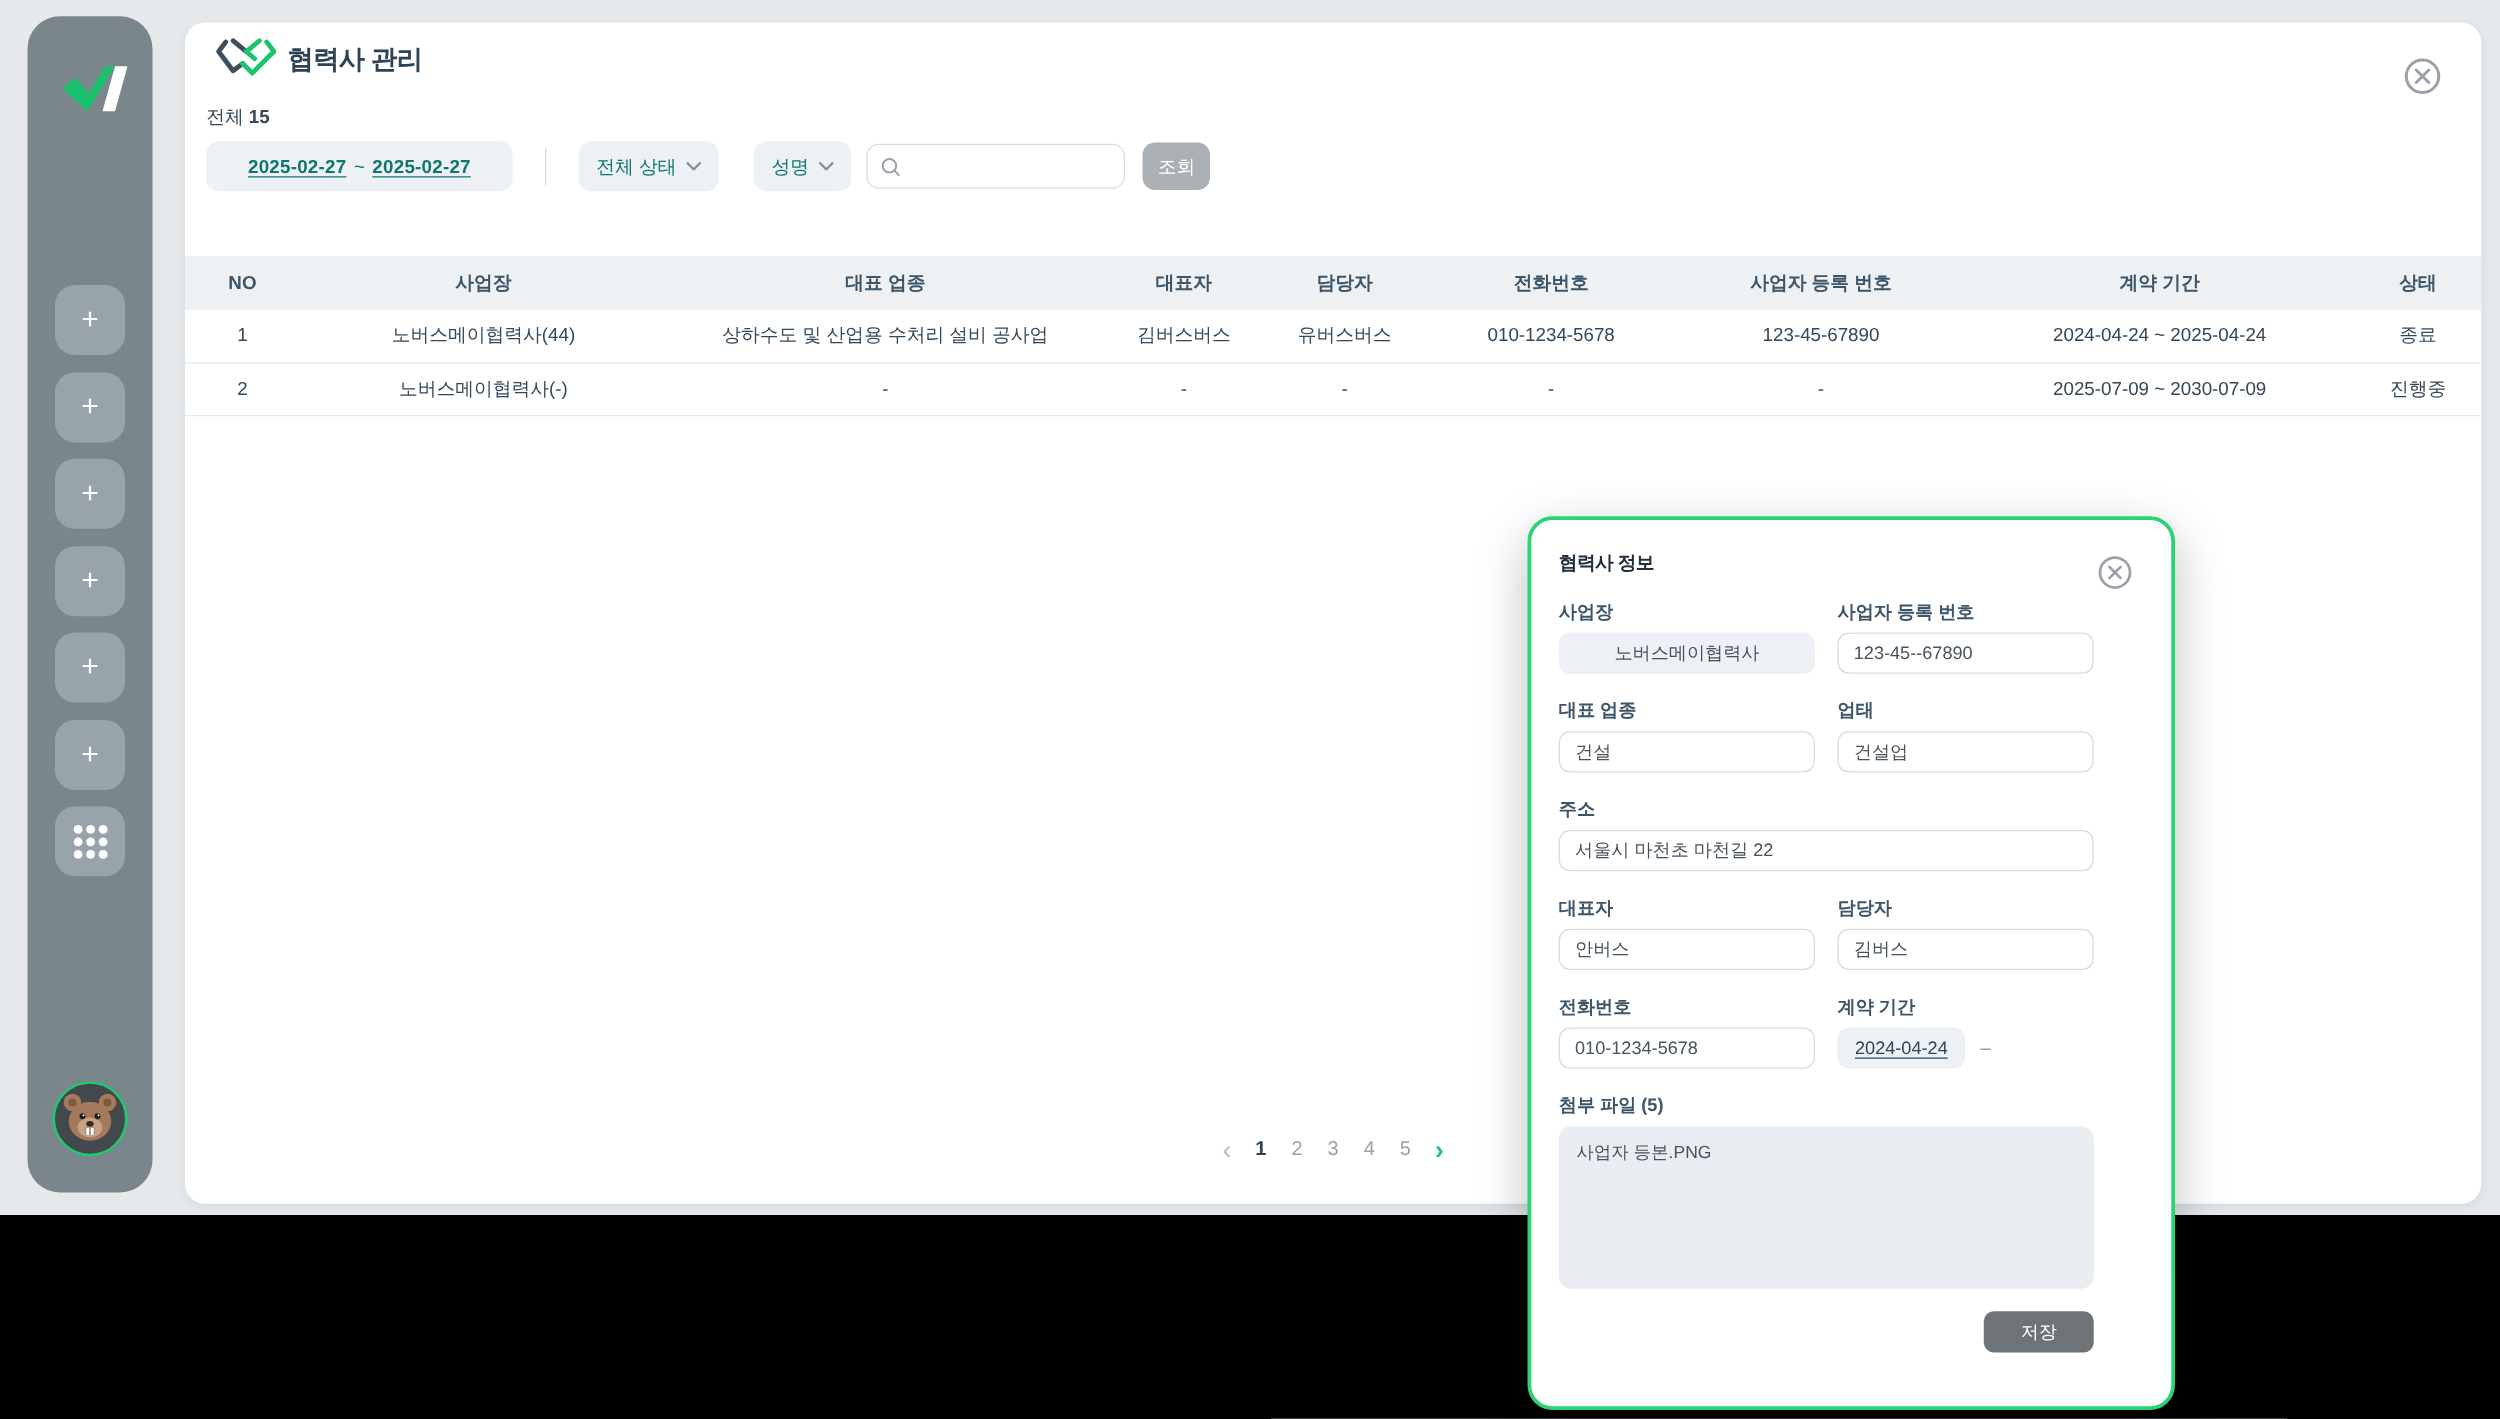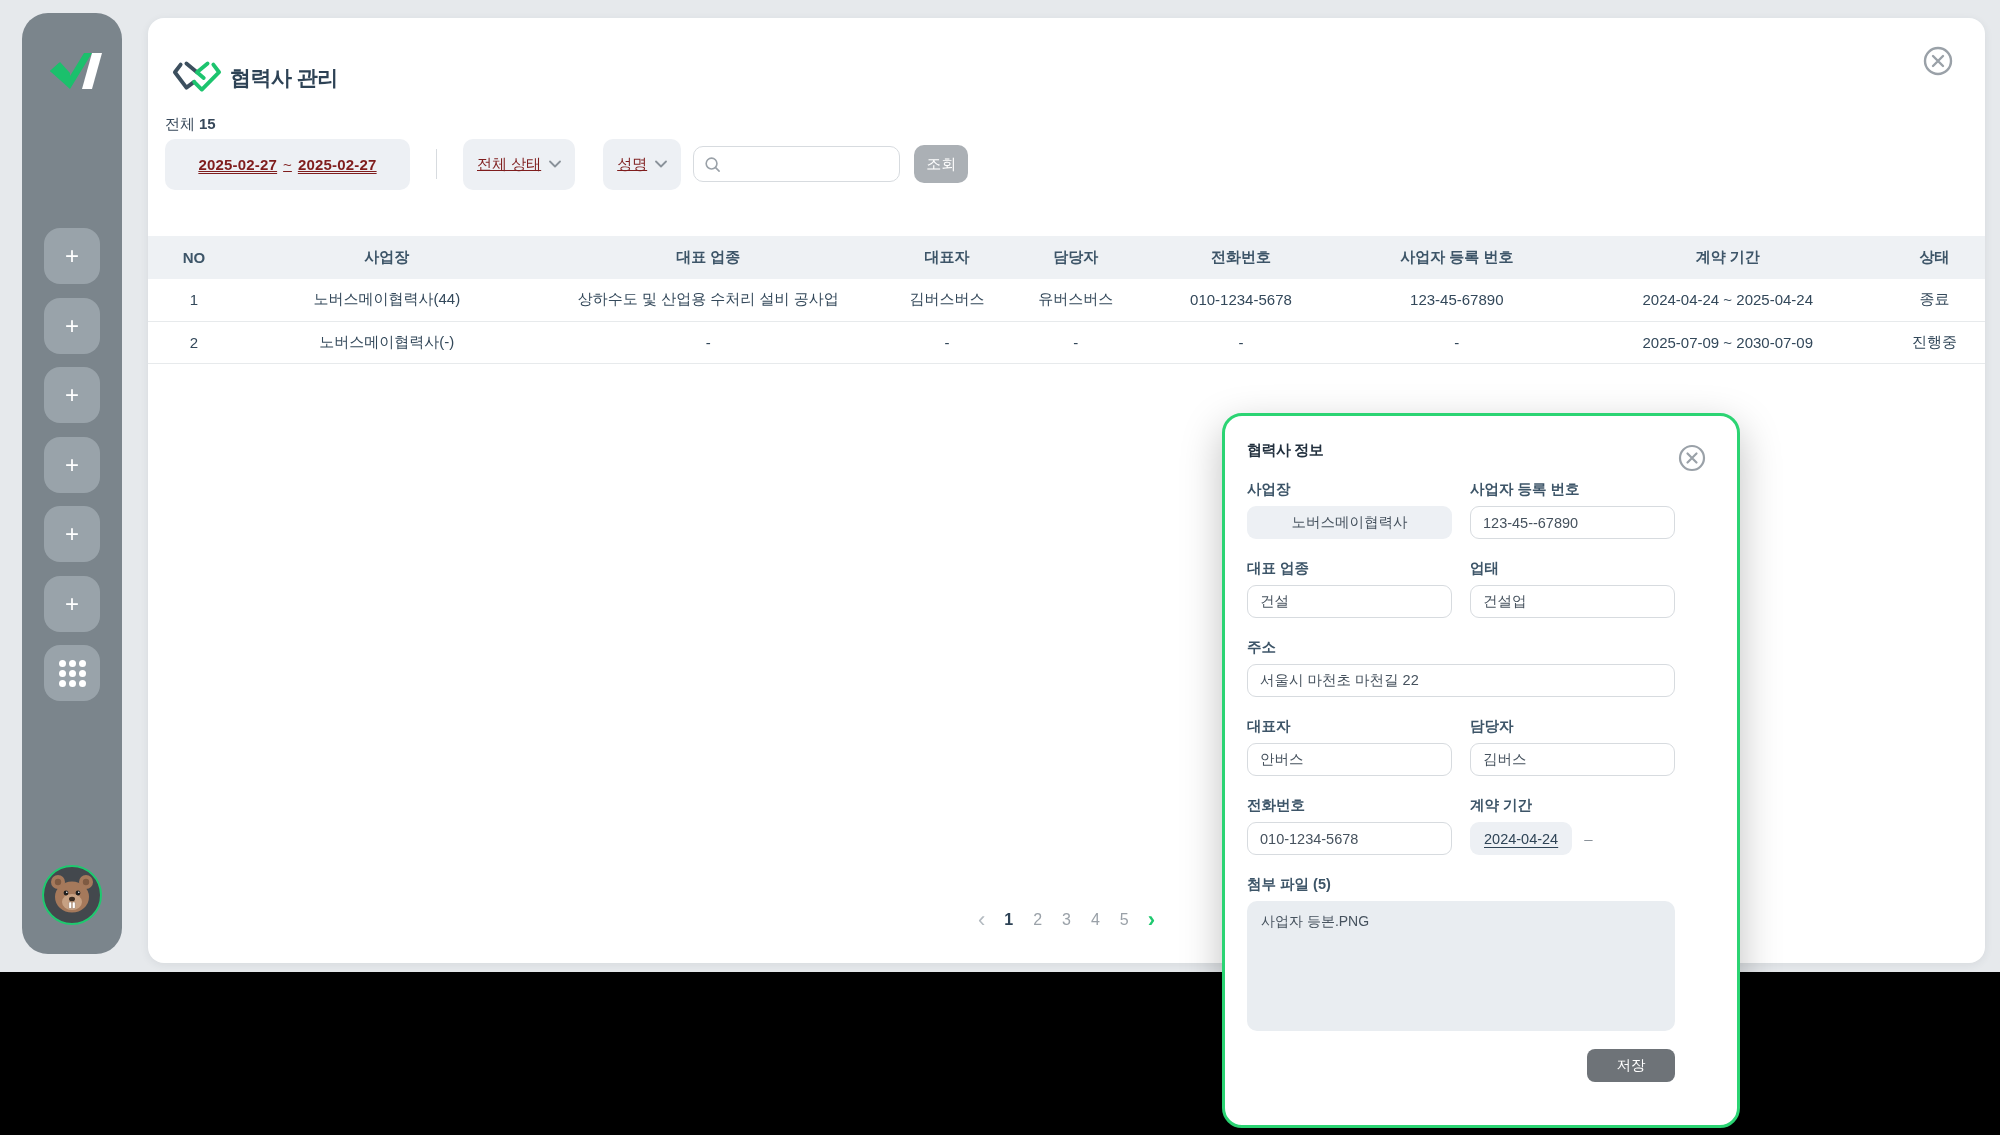--- a/index.html
+++ b/index.html
@@ -32,35 +32,35 @@
     border-radius:50%; background:#43484d; border:2px solid #1fc96f;
     display:flex; align-items:center; justify-content:center; cursor:pointer; overflow:hidden;
   }
 
   
   .card {
     position:absolute; left:148px; top:18px; width:1837px; height:945px;
     background:#fff; border-radius:16px;
     box-shadow:0 2px 8px rgba(40,50,60,.08);
   }
-  .card-header { position:relative; padding:39px 30px 0 24px; display:flex; align-items:center; }
+  .card-header { position:relative; padding:8px 30px 0 24px; display:flex; align-items:center; }
   .hs-icon { width:50px; height:42px; margin-right:8px; flex:0 0 auto; }
   .page-title { font-size:21px; font-weight:bold; color:#2d4255; letter-spacing:-0.5px; }
   .panel-close {
     position:absolute; right:32px; top:28px; width:30px; height:30px;
     background:none; border:none; cursor:pointer; padding:0;
   }
   .summary { padding:0 0 0 17px; margin-top:16px; font-size:15px; color:#37485a; }
   .summary b { margin-left:4px; }
 
   .filters { display:flex; align-items:center; margin-top:12px; padding-left:17px; height:36px; }
   .pill {
-    height:51px; background:#edf0f4; border-radius:10px; border:none;
+    height:40px; background:#edf0f4; border-radius:10px; border:none;
     display:flex; align-items:center; justify-content:center;
-    font-size:15px; color:#7f1d1d; cursor:pointer;text-decoration:underline;
+    font-size:15px; color:#0f766e; cursor:pointer;
   }
   .date-pill { width:245px; gap:6px; }
   .date-pill .u { text-decoration:underline; text-underline-offset:3px; font-weight:bold; letter-spacing:0.2px; }
   .f-divider { width:1px; height:30px; background:#d7dbdf; margin:0 26px 0 26px; }
   .select-pill { padding:0 14px; gap:8px; }
   .select-pill + .select-pill { margin-left:28px; }
   .chev { width:12px; height:8px; }
   .search-wrap {
     margin-left:12px; width:207px; height:36px; background:#fff;
     border:1px solid #d7dbdf; border-radius:10px;

